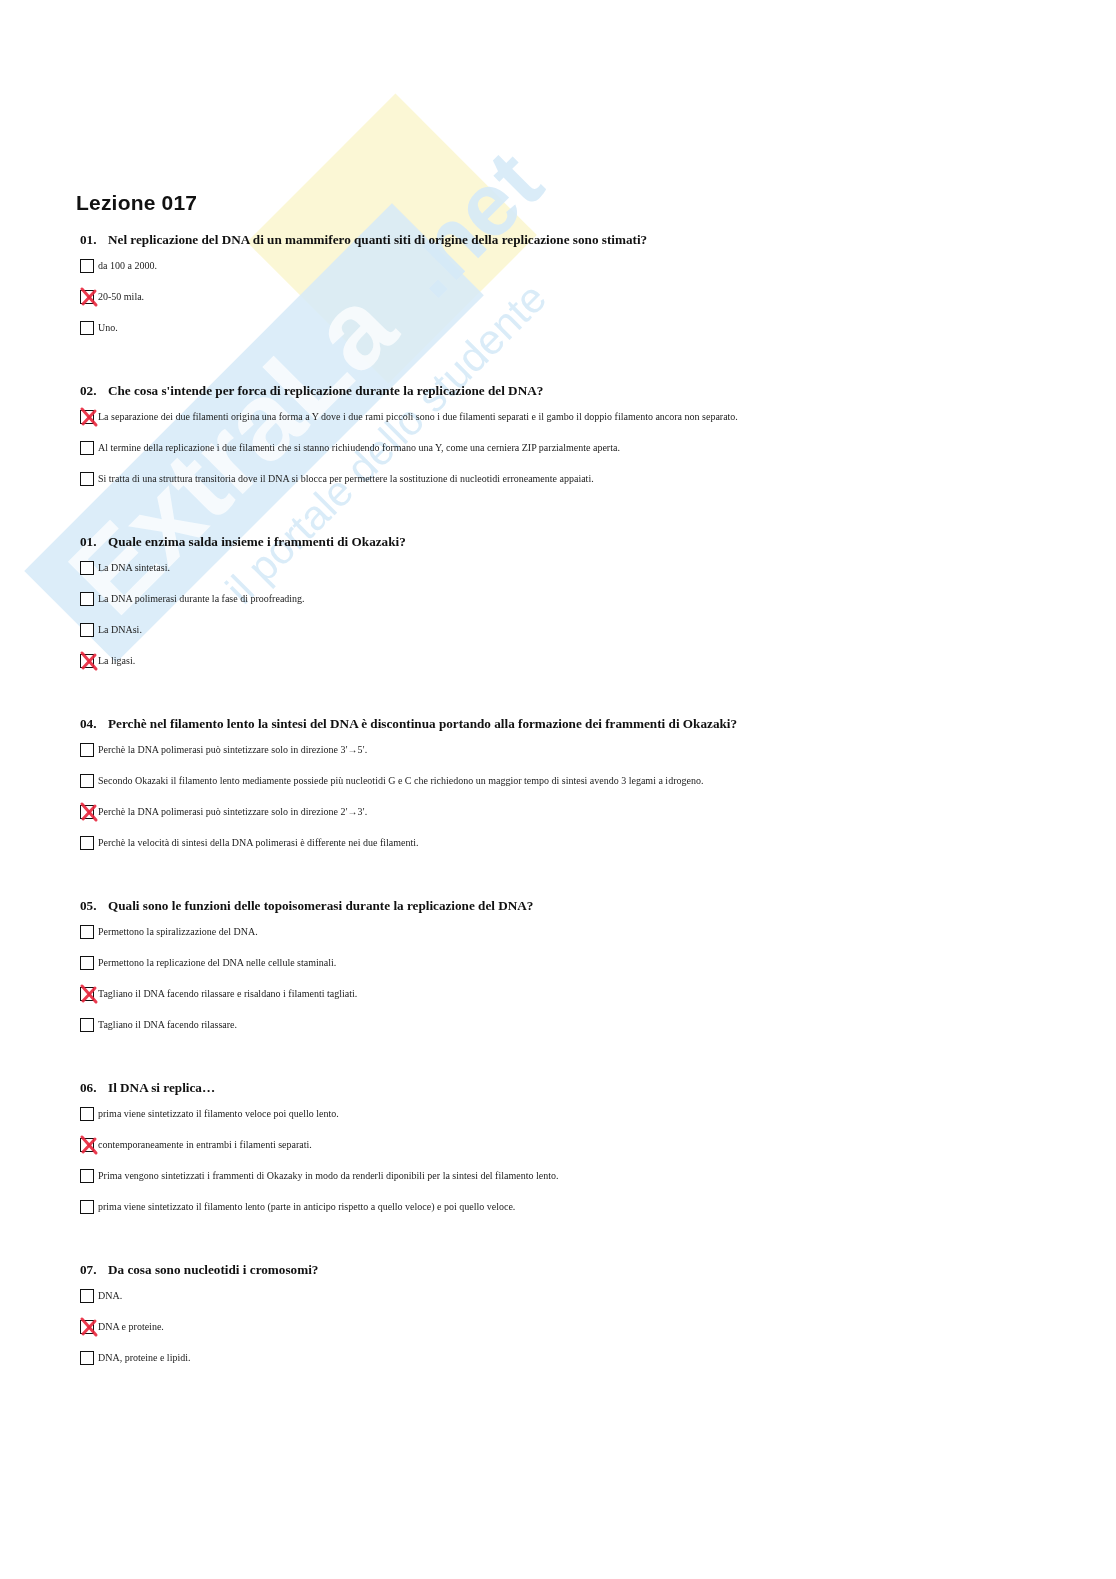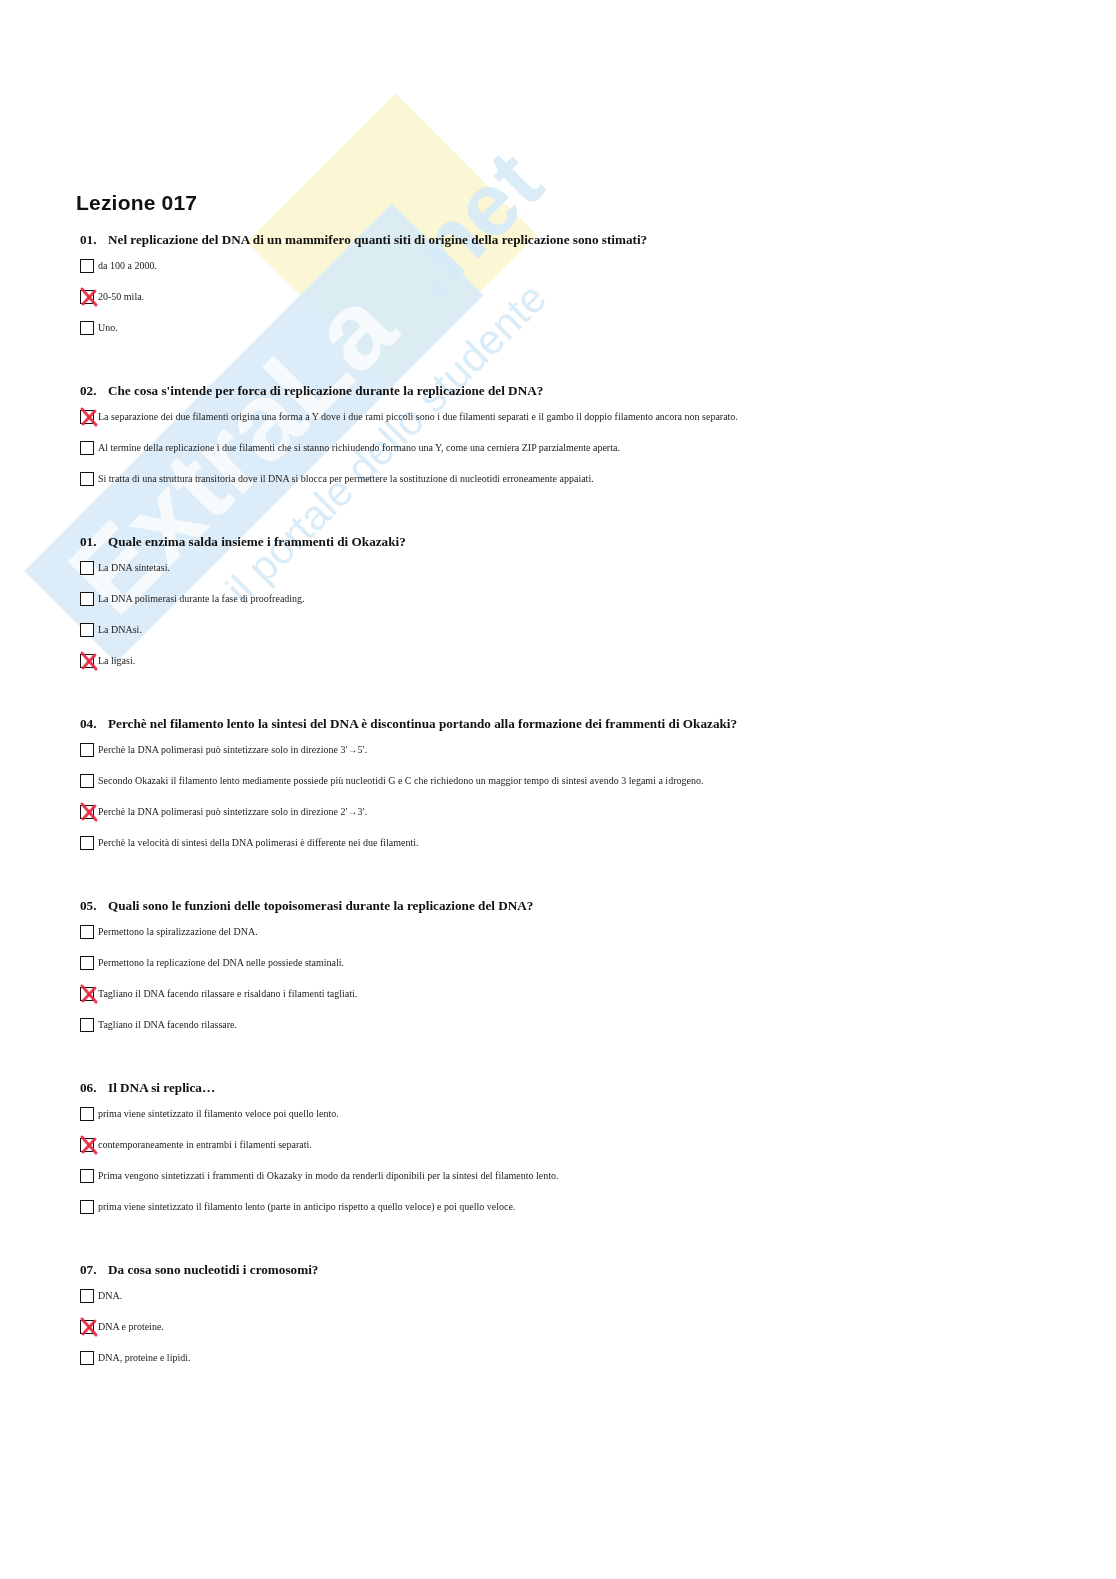--- a/index.html
+++ b/index.html
@@ -152,21 +152,21 @@
         </div>
         <div class="qgap"></div>
         <div class="question">
           <div class="q-text"><span class="q-num">05.</span><span>Quali sono le funzioni delle topoisomerasi durante la replicazione del DNA?</span></div>
           <div class="option">
             <span class="box"></span>
             <span class="opt-label">Permettono la spiralizzazione del DNA.</span>
           </div>
           <div class="option">
             <span class="box"></span>
-            <span class="opt-label">Permettono la replicazione del DNA nelle possiede staminali.</span>
+            <span class="opt-label">Permettono la replicazione del DNA nelle cellule staminali.</span>
           </div>
           <div class="option">
             <span class="box">
               <svg class="mark" viewBox="0 0 24 24">
                 <path d="M5 4 L19 20" stroke="#e8263c" stroke-width="3" stroke-linecap="round" fill="none" opacity="0.9"></path>
                 <path d="M18 6 L6 19" stroke="#e8263c" stroke-width="3" stroke-linecap="round" fill="none" opacity="0.9"></path>
               </svg>
             </span>
             <span class="opt-label">Tagliano il DNA facendo rilassare e risaldano i filamenti tagliati.</span>
           </div>

